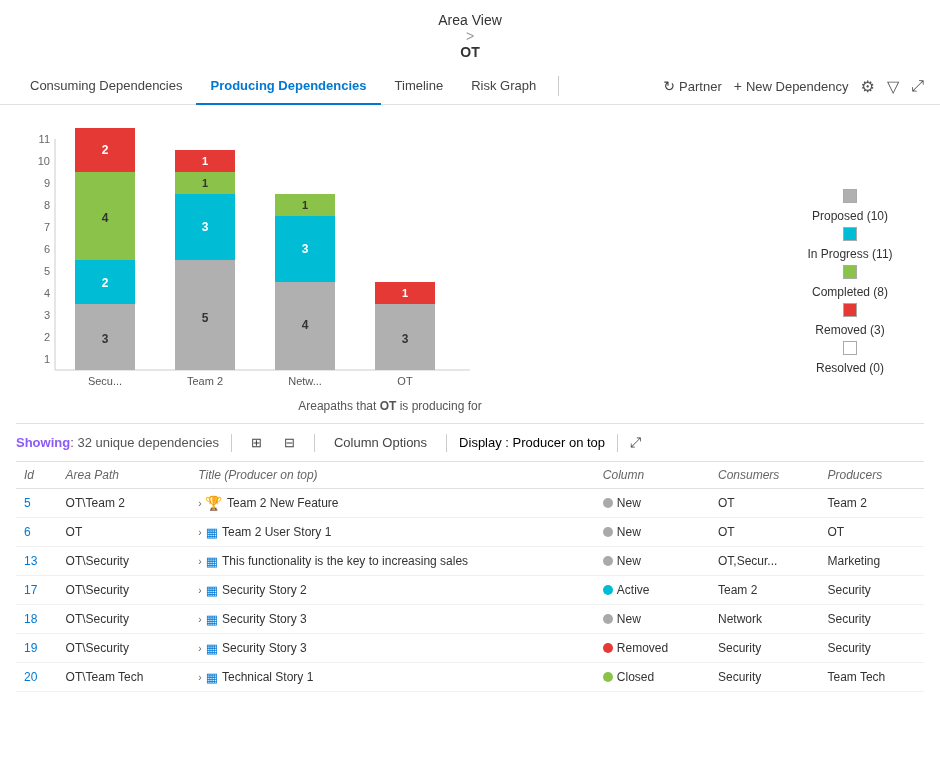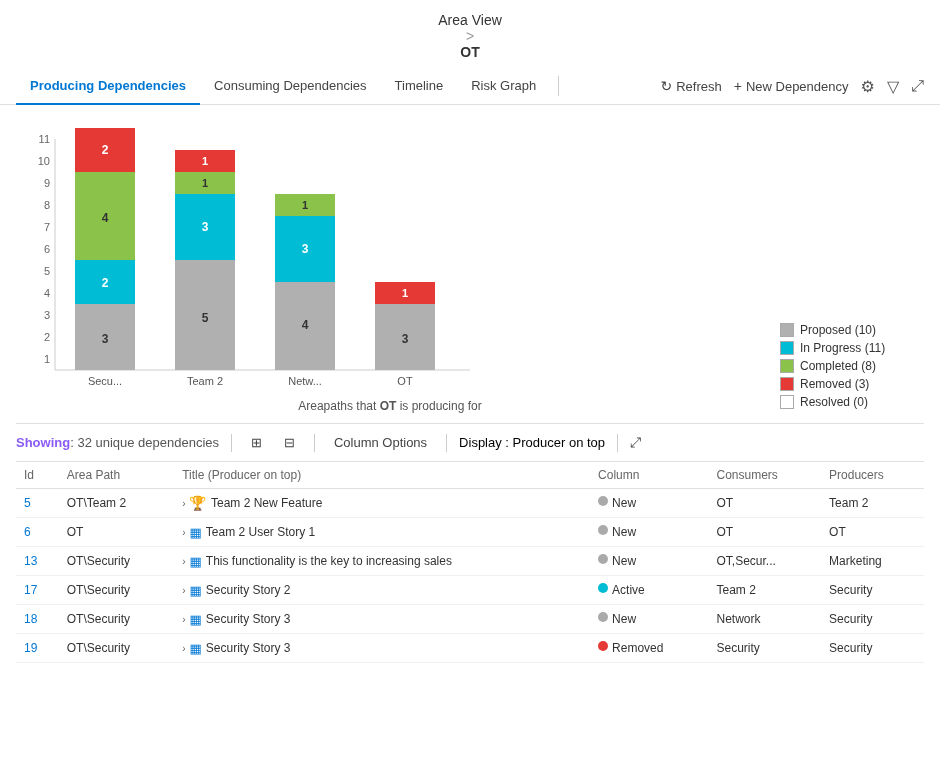--- a/index.html
+++ b/index.html
@@ -13,71 +13,71 @@
     
     .nav-tabs { display: flex; align-items: center; border-bottom: 1px solid #e0e0e0; padding: 0 16px; }
     .nav-tab { padding: 10px 14px; cursor: pointer; font-size: 13px; color: #444; white-space: nowrap; border-bottom: 2px solid transparent; margin-bottom: -1px; }
     .nav-tab.active { color: #0078d4; border-bottom: 2px solid #0078d4; font-weight: 600; }
     .nav-divider { width: 1px; height: 20px; background: #ccc; margin: 0 8px; }
     .nav-actions { display: flex; align-items: center; gap: 12px; margin-left: auto; }
     .nav-action-btn { display: flex; align-items: center; gap: 4px; cursor: pointer; color: #444; font-size: 13px; }
     .nav-icon-btn { cursor: pointer; color: #555; font-size: 16px; }
 
     
-    .chart-section { padding: 20px 20px 10px; display: flex; align-items: flex-end; }
+    .chart-section { padding: 20px 20px 10px; display: flex; align-items: center; }
     .chart-container { flex: 1; }
     .chart-legend { min-width: 160px; padding-left: 20px; padding-top: 30px; }
-    .legend-item { display: flex; align-items: center; gap: 6px; margin-bottom: 4px; font-size: 12px; color: #333; }
+    .legend-item { display: flex; align-items: center; gap: 6px; margin-bottom: 4px; font-size: 12px; color: #333; flex-direction: column; }
     .legend-color { width: 14px; height: 14px; border: 1px solid #aaa; }
     .chart-title { text-align: center; font-size: 12px; color: #555; margin-top: 4px; }
     .chart-title strong { font-weight: 600; }
 
     
     .table-section { padding: 0 16px; }
     .table-toolbar { display: flex; align-items: center; padding: 8px 0; border-top: 1px solid #e0e0e0; border-bottom: 1px solid #e0e0e0; gap: 8px; }
     .showing-text { font-size: 13px; color: #555; }
     .showing-text strong { font-weight: 600; color: #8b5cf6; }
     .toolbar-divider { width: 1px; height: 18px; background: #ccc; margin: 0 4px; }
     .toolbar-btn { display: flex; align-items: center; gap: 4px; padding: 2px 6px; cursor: pointer; color: #444; font-size: 13px; border: 1px solid transparent; }
     .display-text { font-size: 13px; color: #000000; }
     .expand-icon { cursor: pointer; font-size: 14px; color: #444; }
 
     
     .data-table { width: 100%; border-collapse: collapse; }
-    .data-table th { text-align: left; padding: 6px 8px; font-size: 12px; color: #666; font-weight: 400; border-bottom: 1px solid #e0e0e0; }
+    .data-table th { text-align: left; padding: 6px 8px; font-size: 12px; color: #666; font-weight: 400; border-bottom: 1px solid #e0e0e0; font-style: italic; }
     .data-table td { padding: 6px 8px; font-size: 12px; border-bottom: 1px solid #f0f0f0; vertical-align: middle; }
     .id-link { color: #0078d4; text-decoration: none; cursor: pointer; }
     .title-cell { display: flex; align-items: center; gap: 4px; }
     .expand-arrow { color: #666; font-size: 10px; cursor: pointer; }
     .title-icon { font-size: 14px; }
     .status-dot { width: 10px; height: 10px; border-radius: 50%; display: inline-block; margin-right: 4px; }
-    .status-cell { display: flex; align-items: flex-start; }
+    .status-cell { display: flex; align-items: center; }
 
     
     .chart-svg { display: block; }
   </style>
 </head>
 <body>
 
 <div class="breadcrumb">
   <span>Area View</span>
   <span class="breadcrumb-sep">&gt;</span>
   <span class="breadcrumb-current">OT</span>
 </div>
 
 <div class="nav-tabs">
+  <div class="nav-tab">Consuming Dependencies</div>
   <div class="nav-tab active">Producing Dependencies</div>
-  <div class="nav-tab">Consuming Dependencies</div>
   <div class="nav-tab">Timeline</div>
   <div class="nav-tab">Risk Graph</div>
   <div class="nav-divider"></div>
   <div class="nav-actions">
     <div class="nav-action-btn">
       <span style="font-size:14px;">↻</span>
-      <span>Refresh</span>
+      <span>Partner</span>
     </div>
     <div class="nav-action-btn">
       <span style="font-size:14px;">+</span>
       <span>New Dependency</span>
     </div>
     <span class="nav-icon-btn">⚙</span>
     <span class="nav-icon-btn">▽</span>
     <span class="nav-icon-btn">⤢</span>
   </div>
 </div>
@@ -311,15 +311,34 @@
           </td>
           <td>
             <div class="status-cell">
               <span class="status-dot" style="background: rgb(229, 57, 53); border: none;"></span>
               <span>Removed</span>
             </div>
           </td>
           <td>Security</td>
           <td>Security</td>
         </tr>
+        <tr>
+          <td><a class="id-link" href="#">20</a></td>
+          <td>OT\Team Tech</td>
+          <td>
+            <div class="title-cell">
+              <span class="expand-arrow">›</span>
+              <span class="title-icon" style="font-size: 14px;"><span style="color:#0078d4; font-size:13px;">▦</span></span>
+              <span>Technical Story 1</span>
+            </div>
+          </td>
+          <td>
+            <div class="status-cell">
+              <span class="status-dot" style="background: rgb(139, 195, 74); border: none;"></span>
+              <span>Closed</span>
+            </div>
+          </td>
+          <td>Security</td>
+          <td>Team Tech</td>
+        </tr>
       </tbody>
   </table>
 </div>
 
 </body></html>

